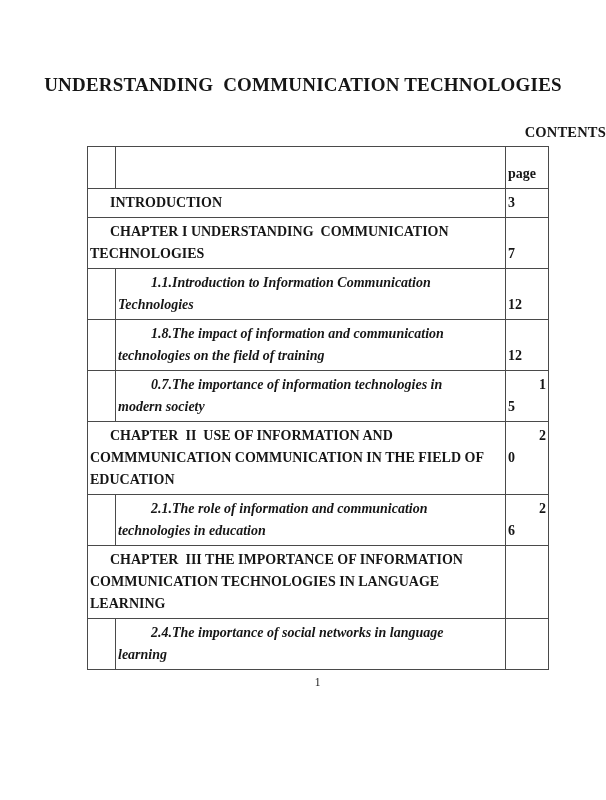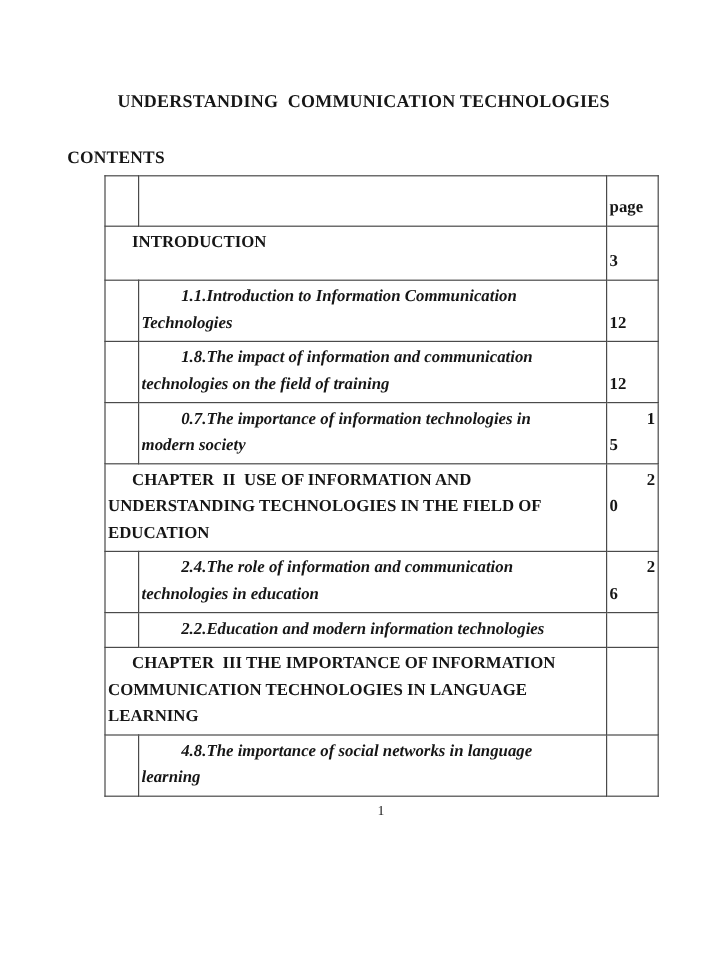--- a/index.html
+++ b/index.html
@@ -11,28 +11,28 @@
     width: 606px;
     height: 800px;
     font-family: "Liberation Serif", serif;
     font-weight: bold;
     color: #161616;
     overflow: hidden;
   }
   .doc-title {
     margin: 76px 0 0 0;
     text-align: center;
-    font-size: 15px;
+    font-size: 19px;
     line-height: 18px;
     white-space: pre;
     letter-spacing: 0.2px;
   }
   .contents-heading {
     margin: 29px 0 0 0;
-    text-align: left;
+    text-align: right;
     font-size: 14.5px;
     line-height: 18px;
     text-indent: 56px;
     letter-spacing: 0.2px;
   }
   table.toc {
     margin: 5px 0 0 87px;
     width: 461px;
     border-collapse: collapse;
     table-layout: fixed;
@@ -45,21 +45,21 @@
     vertical-align: top;
     overflow: hidden;
   }
   .text-cell { white-space: pre-wrap; }
   .text-cell.chapter { text-indent: 20px; }
   .text-cell.sub { text-indent: 33px; font-style: italic; }
   .page-cell.bottom { vertical-align: bottom; text-align: left; }
   .page-cell .pg-top { text-align: right; }
   .page-cell .pg-rest { text-align: left; }
   tr.h42 { height: 42px; }
-  tr.h45 { height: 45px; }
+  tr.h45 { height: 29px; }
   tr.h46 { height: 46px; }
   tr.h47 { height: 47px; }
   tr.h49 { height: 49px; }
   tr.h24 { height: 24px; }
   tr.h65 { height: 65px; }
   tr.h68 { height: 68px; }
   .page-footer {
     width: 461px;
     margin: 5px 0 0 87px;
     text-align: center;
@@ -86,20 +86,25 @@
       <td></td>
       <td></td>
       <td class="page-cell bottom">page</td>
     </tr>
 
     <tr class="h45">
       <td class="text-cell chapter" colspan="2">INTRODUCTION</td>
       <td class="page-cell bottom">3</td>
     </tr>
 
+    <tr class="h45">
+      <td class="text-cell chapter" colspan="2">CHAPTER I UNDERSTANDING  COMMUNICATION
+TECHNOLOGIES</td>
+      <td class="page-cell bottom">7</td>
+    </tr>
 
     <tr class="h46">
       <td></td>
       <td class="text-cell sub">1.1.Introduction to Information Communication
 Technologies</td>
       <td class="page-cell bottom">12</td>
     </tr>
 
     <tr class="h47">
       <td></td>
@@ -113,54 +118,49 @@
       <td class="text-cell sub">0.7.The importance of information technologies in
 modern society</td>
       <td class="page-cell split">
         <div class="pg-top">1</div>
         <div class="pg-rest">5</div>
       </td>
     </tr>
 
     <tr class="h65">
       <td class="text-cell chapter" colspan="2">CHAPTER  II  USE OF INFORMATION AND
-UNDERSTANDING TECHNOLOGIES IN THE FIELD OF
+COMMMUNICATION COMMUNICATION IN THE FIELD OF
 EDUCATION</td>
       <td class="page-cell split">
         <div class="pg-top">2</div>
         <div class="pg-rest">0</div>
       </td>
     </tr>
 
     <tr class="h49">
       <td></td>
-      <td class="text-cell sub">2.4.The role of information and communication
+      <td class="text-cell sub">2.1.The role of information and communication
 technologies in education</td>
       <td class="page-cell split">
         <div class="pg-top">2</div>
         <div class="pg-rest">6</div>
       </td>
     </tr>
 
-    <tr class="h24">
-      <td></td>
-      <td class="text-cell sub">2.2.Education and modern information technologies</td>
-      <td class="page-cell bottom"></td>
-    </tr>
 
 
     <tr class="h68">
       <td class="text-cell chapter" colspan="2">CHAPTER  III THE IMPORTANCE OF INFORMATION
 COMMUNICATION TECHNOLOGIES IN LANGUAGE
 LEARNING</td>
       <td class="page-cell bottom"></td>
     </tr>
 
     <tr class="h47">
       <td></td>
-      <td class="text-cell sub">4.8.The importance of social networks in language
+      <td class="text-cell sub">2.4.The importance of social networks in language
 learning</td>
       <td class="page-cell bottom"></td>
     </tr>
   </tbody>
 </table>
 
 <div class="page-footer">1</div>
 
 </body></html>

